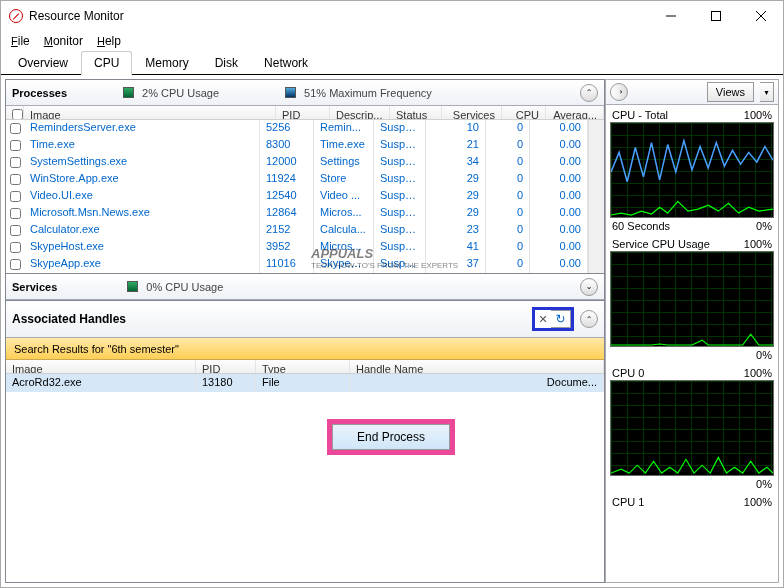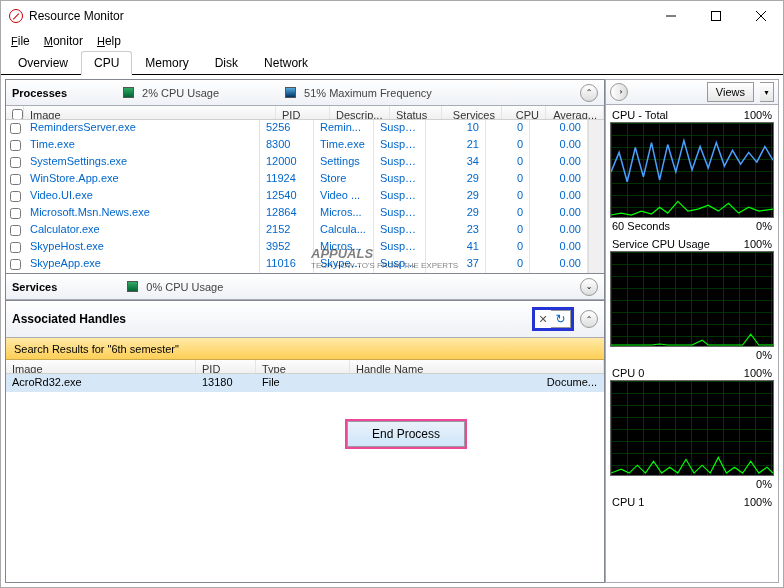--- a/index.html
+++ b/index.html
@@ -51,21 +51,21 @@
 .assoc-row{display:flex;height:18px;background:#d6e8f8}
 .assoc-row .cell{color:#000;padding:2px 6px}
 .search-area{background:linear-gradient(#fff,#eef1f6);height:28px;display:flex;align-items:center;padding:18px 6px;border-bottom:1px solid #a9acb2}
 .search-area .ttl{font-weight:bold;font-size:12px}
 .search-wrap{margin-left:auto;display:flex;align-items:center;border:3px solid #2433d4;background:#fff;height:24px}
 .search-wrap input{border:1px solid #999;height:18px;width:118px;padding:0 4px;font-size:11px;outline:none}
 .search-wrap .clear{width:16px;text-align:center;color:#555;font-size:11px;cursor:pointer}
 .search-wrap .go{width:20px;height:18px;border:1px solid #999;border-left:none;display:flex;align-items:center;justify-content:center;color:#06c;font-size:12px}
 .search-area .collapse-btn{margin-left:6px}
 .results-bar{background:linear-gradient(#ffe9a6,#fecf57);height:22px;display:flex;align-items:center;padding:0 8px;border-bottom:1px solid #caa84e;font-size:11px}
-.ctx-menu{position:absolute;left:344px;top:418px;border:2px solid #ec4899;background:#c2410c}
+.ctx-menu{position:absolute;left:326px;top:418px;border:5px solid #ec4899;background:#c2410c}
 .ctx-inner{border:1px solid #9a9a9a;background:linear-gradient(#e9f2fb,#cfe6f9);padding:5px 24px;font-size:12px}
 .right-hdr{height:26px;background:linear-gradient(#fff,#eef1f6);border:1px solid #a9acb2;display:flex;align-items:center;padding:0 4px;gap:6px}
 .right-hdr .collapse-btn{margin-left:0;margin-right:auto;transform:rotate(-90deg)}
 .views-btn{border:1px solid #999;background:linear-gradient(#fff,#e6e6e6);height:20px;padding:0 8px;display:flex;align-items:center;font-size:11px}
 .views-caret{border:1px solid #999;border-left:0;background:linear-gradient(#fff,#e6e6e6);height:20px;width:14px;display:flex;align-items:center;justify-content:center;font-size:8px}
 .graphs{flex:1;border:1px solid #a9acb2;border-top:0;overflow:hidden;padding-top:2px}
 .graph-lbl{display:flex;justify-content:space-between;padding:2px 6px 1px;font-size:11px}
 .graph{height:96px;margin:0 4px 2px;background:#000;border:1px solid #666;position:relative;overflow:hidden}
 .graph .grid{position:absolute;inset:0;background-image:linear-gradient(#030 1px,transparent 1px),linear-gradient(90deg,#030 1px,transparent 1px);background-size:16px 12px}
 .graph svg{position:absolute;inset:0;width:100%;height:100%}

